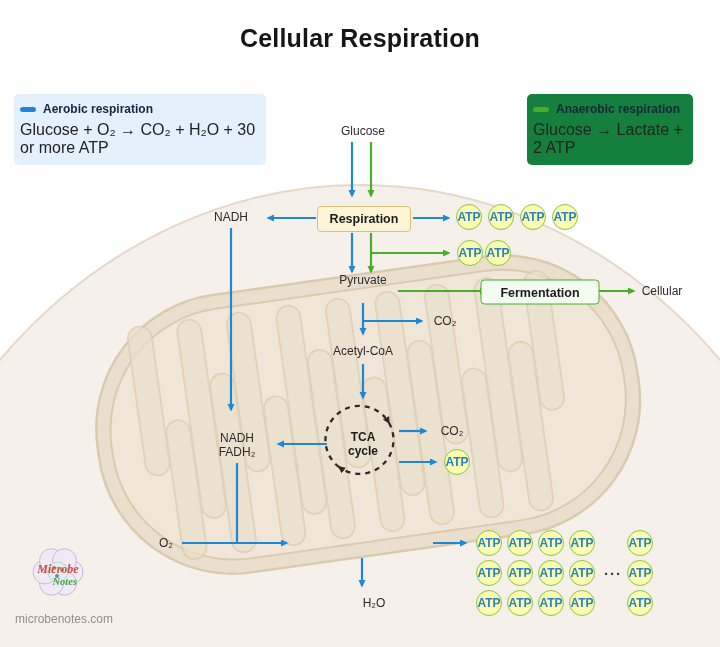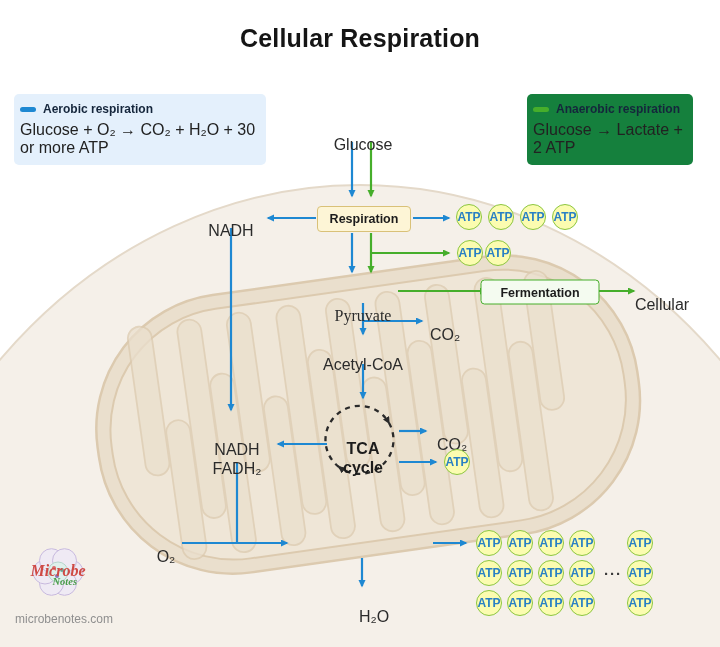--- a/index.html
+++ b/index.html
@@ -1,22 +1,22 @@
 <!DOCTYPE html>
 <html><head>
 <meta charset="utf-8">
 <style>
   html,body{margin:0;padding:0;background:#fff;}
   .canvas{position:relative;width:720px;height:647px;overflow:hidden;background:#fff;
           font-family:"Liberation Sans","DejaVu Sans",sans-serif;}
   .layer{position:absolute;left:0;top:0;}
   .title{position:absolute;top:24px;left:0;width:100%;text-align:center;
          font-size:25px;font-weight:bold;color:#151515;letter-spacing:.2px;}
-  .label{position:absolute;transform:translate(-50%,-50%);font-size:16px;color:#2b2b2b;
-         white-space:nowrap;text-align:center;line-height:1.2;margin-top:14px;}
+  .label{position:absolute;transform:translate(-50%,-50%);font-size:12px;color:#2b2b2b;
+         white-space:nowrap;text-align:center;line-height:1.2;}
   .node-box{position:absolute;transform:translate(-50%,-50%);display:flex;align-items:center;
             justify-content:center;font-weight:bold;font-size:12.5px;border-radius:4px;
             color:#1c1c1c;box-sizing:border-box;white-space:nowrap;}
   #glycolysis-box{left:364px;top:219px;width:94px;height:26px;background:#fdf5d6;border:1px solid #d9c178;}
   #fermentation-box{left:540px;top:292px;width:119px;height:25px;background:#f4fbf0;border:1.5px solid #46ae2b;}
   #electron-box{left:362px;top:543px;width:136px;height:27px;background:#ffffff;border:1.5px solid #1e88d2;}
   .legend{position:absolute;border-radius:5px;padding:8px 6px;box-sizing:border-box;}
   .legend-row{display:flex;align-items:center;gap:7px;font-weight:bold;font-size:12px;color:#15263c;}
   .dash{width:16px;height:5px;border-radius:3px;flex:0 0 auto;}
   .legend-eq{font-size:16px;margin-top:5px;color:#222;}
@@ -27,21 +27,21 @@
   .atp{position:absolute;transform:translate(-50%,-50%);width:26px;height:26px;border-radius:50%;
        background:#fbfcb0;border:1.5px solid #8cc63f;display:flex;align-items:center;justify-content:center;
        font-size:12px;font-weight:bold;color:#2980c4;box-sizing:border-box;}
   .dots{position:absolute;transform:translate(-50%,-50%);font-weight:bold;font-size:15px;color:#3a3a3a;
         letter-spacing:1px;}
   #tca-label{font-weight:bold;color:#1c1c1c;}
   #nadh-fadh2-label{color:#2b2b2b;}
   #logo{position:absolute;left:16px;top:546px;width:84px;height:60px;}
   .logo-word1{position:absolute;left:50%;top:16px;transform:translateX(-50%);
               font-family:"Liberation Serif","DejaVu Serif",serif;font-style:italic;font-weight:bold;
-              font-size:16px;color:#cf4a45;}
+              font-size:12px;color:#cf4a45;}
   .logo-word2{position:absolute;left:58%;top:30px;transform:translateX(-50%);
               font-family:"Liberation Serif","DejaVu Serif",serif;font-style:italic;font-weight:bold;
               font-size:10.5px;color:#4a9d4a;}
   .site{position:absolute;left:15px;top:612px;font-size:12px;color:#8f8f8f;}
 </style>
 </head>
 <body>
 
 <div class="canvas">
 
@@ -126,21 +126,21 @@
   <div class="legend" id="legend-anaerobic">
     <div class="legend-row">
       <span class="dash"></span>
       <span>Anaerobic respiration</span>
     </div>
     <div class="legend-eq">Glucose → Lactate + 2 ATP</div>
   </div>
 
   <div class="label" style="left:363px;top:131px;">Glucose</div>
   <div class="label" style="left:231px;top:217px;">NADH</div>
-  <div class="label" style="left:363px;top:302px;font-family:Liberation Serif, serif;">Pyruvate</div>
+  <div class="label" style="left:363px;top:280px;">Pyruvate</div>
   <div class="label" style="left:662px;top:291px;">Cellular</div>
   <div class="label" style="left:445px;top:321px;">CO₂</div>
   <div class="label" style="left:363px;top:351px;">Acetyl-CoA</div>
   <div class="label" id="tca-label" style="left:363px;top:444px;">
     <div>TCA</div>
     <div>cycle</div>
   </div>
   <div class="label" style="left:452px;top:431px;">CO₂</div>
   <div class="label" id="nadh-fadh2-label" style="left:237px;top:445px;">
     <div>NADH</div>

